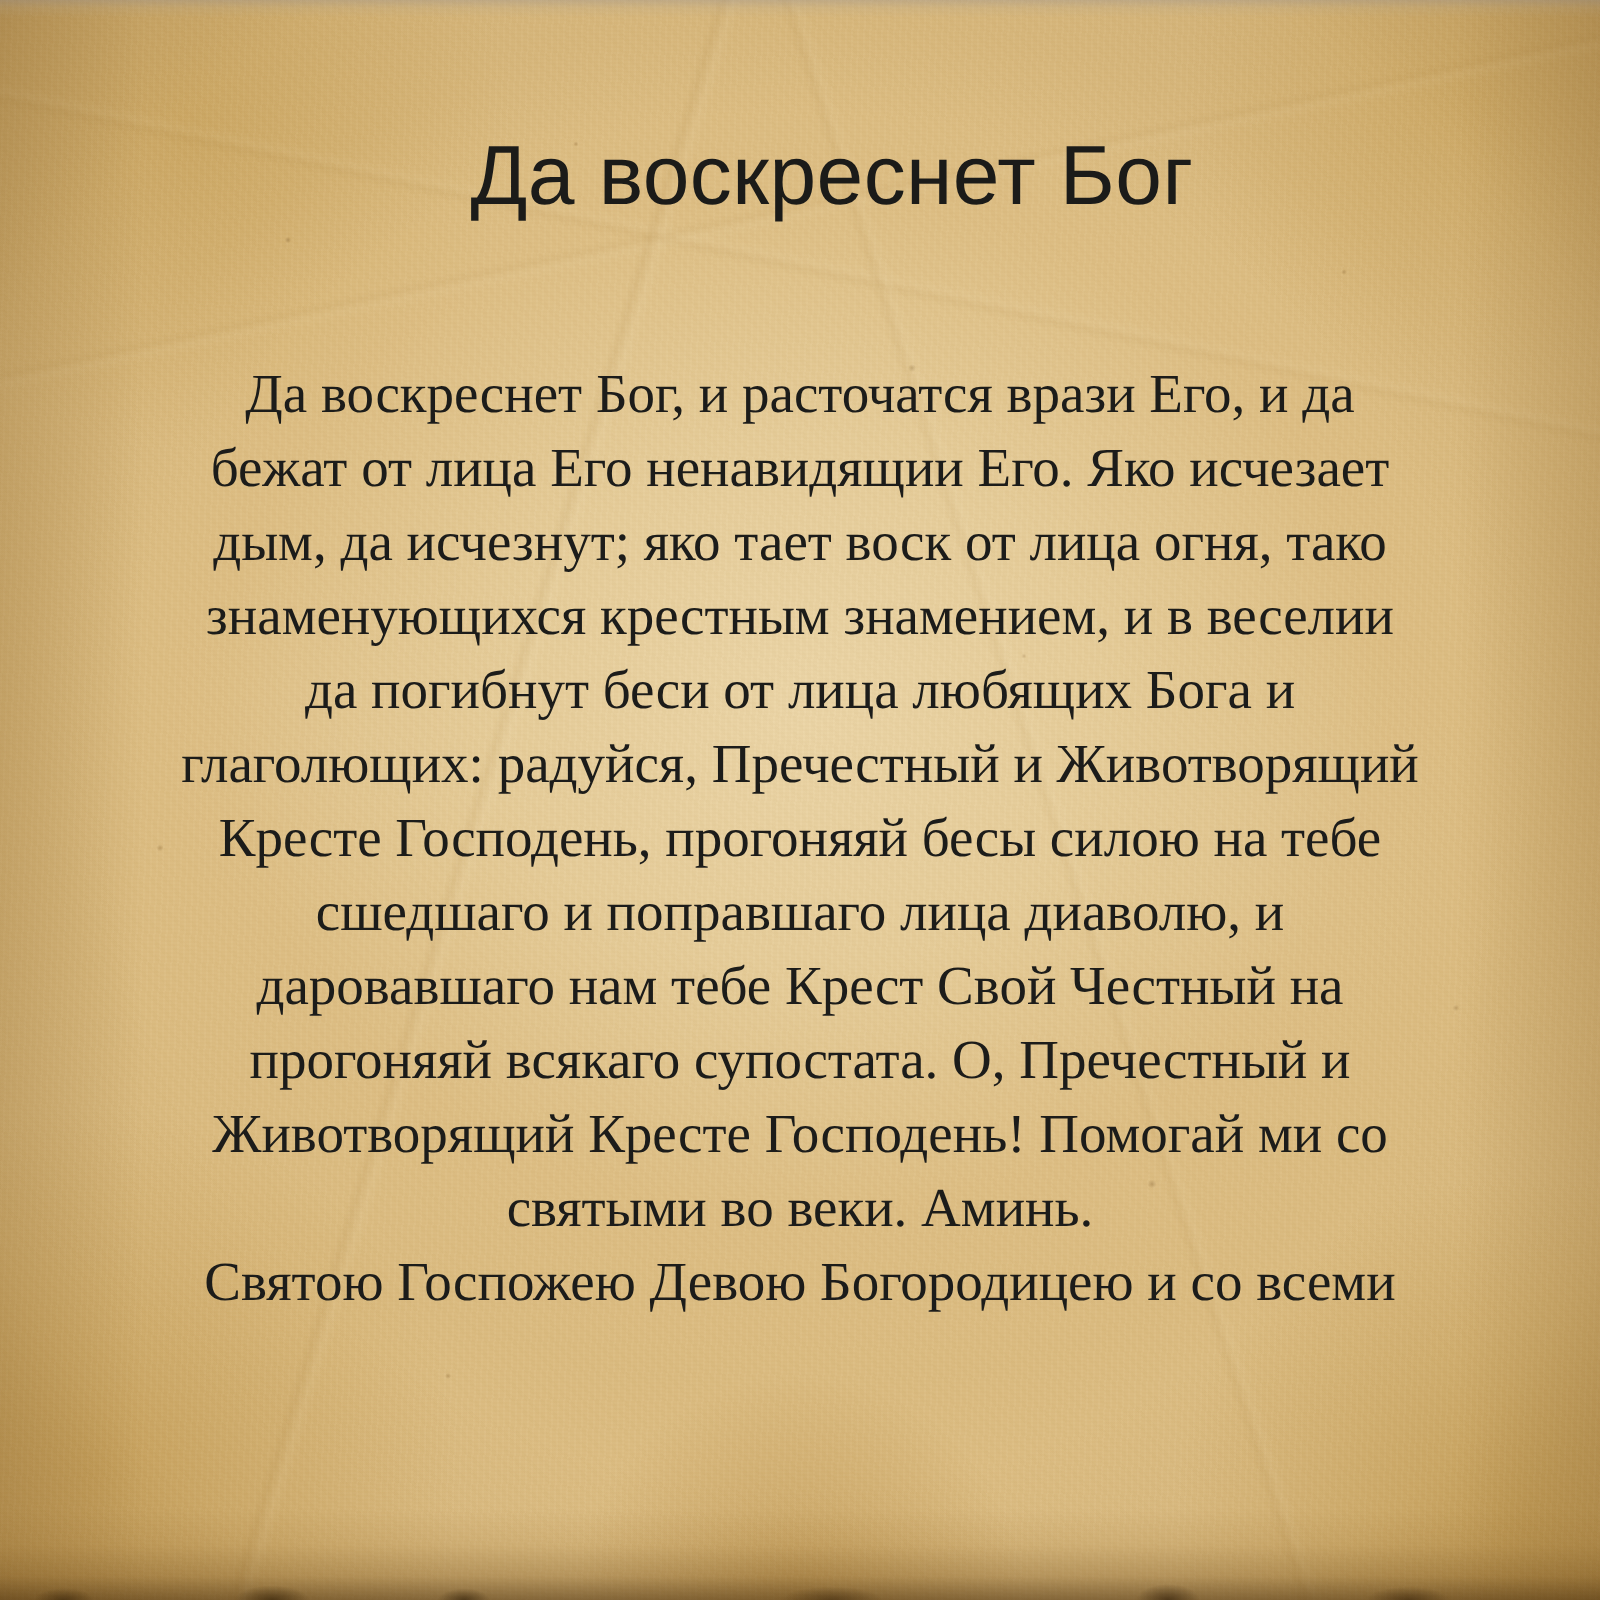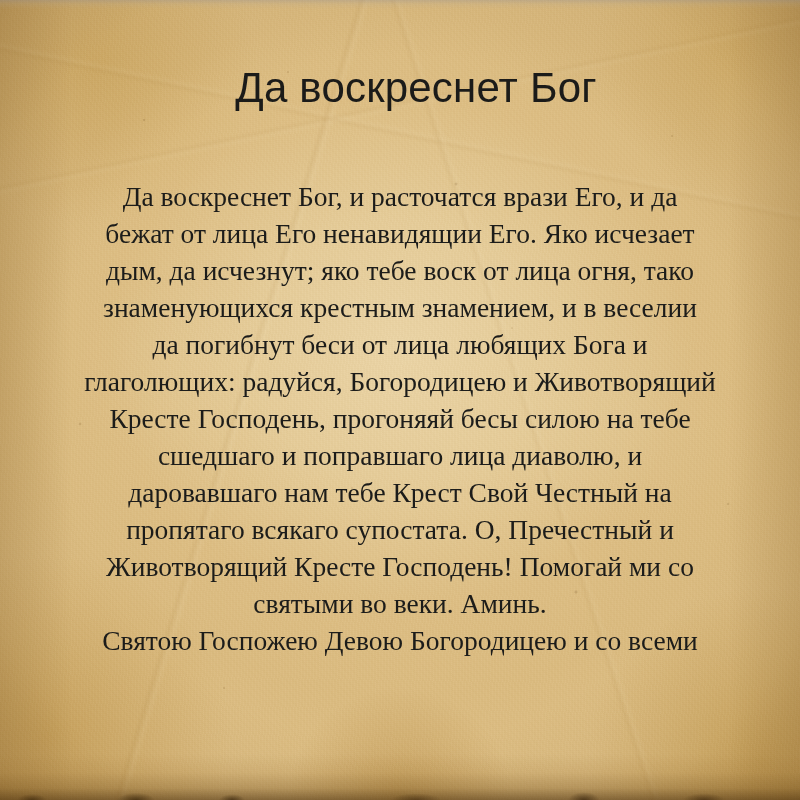--- a/index.html
+++ b/index.html
@@ -203,27 +203,27 @@
   <div class="tex tex-top-edge"></div>
   <div class="tex tex-bottom-edge"></div>
   <div class="tex tex-bottom-nicks"></div>
 
   <div class="content">
     <h1 id="prayer-title">Да воскреснет Бог</h1>
 
     <div id="prayer-body">
       <span class="line">Да воскреснет Бог, и расточатся врази Его, и да</span>
       <span class="line">бежат от лица Его ненавидящии Его. Яко исчезает</span>
-      <span class="line">дым, да исчезнут; яко тебе воск от лица огня, тако</span>
+      <span class="line">дым, да исчезнут; яко тает воск от лица огня, тако</span>
       <span class="line">знаменующихся крестным знамением, и в веселии</span>
       <span class="line">да погибнут беси от лица любящих Бога и</span>
-      <span class="line">глаголющих: радуйся, Богородицею и Животворящий</span>
+      <span class="line">глаголющих: радуйся, Пречестный и Животворящий</span>
       <span class="line">Кресте Господень, прогоняяй бесы силою на тебе</span>
       <span class="line">сшедшаго и поправшаго лица диаволю, и</span>
       <span class="line">даровавшаго нам тебе Крест Свой Честный на</span>
-      <span class="line">пропятаго всякаго супостата. О, Пречестный и</span>
+      <span class="line">прогоняяй всякаго супостата. О, Пречестный и</span>
       <span class="line">Животворящий Кресте Господень! Помогай ми со</span>
       <span class="line">святыми во веки. Аминь.</span>
       <span class="line">Святою Госпожею Девою Богородицею и со всеми</span>
     </div>
   </div>
 
 </div>
 
 </body></html>

